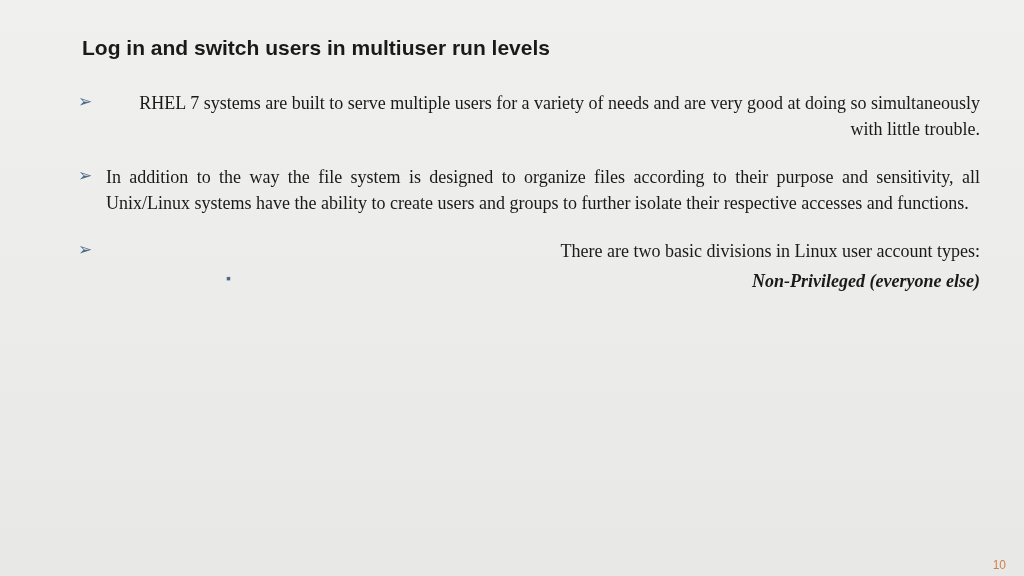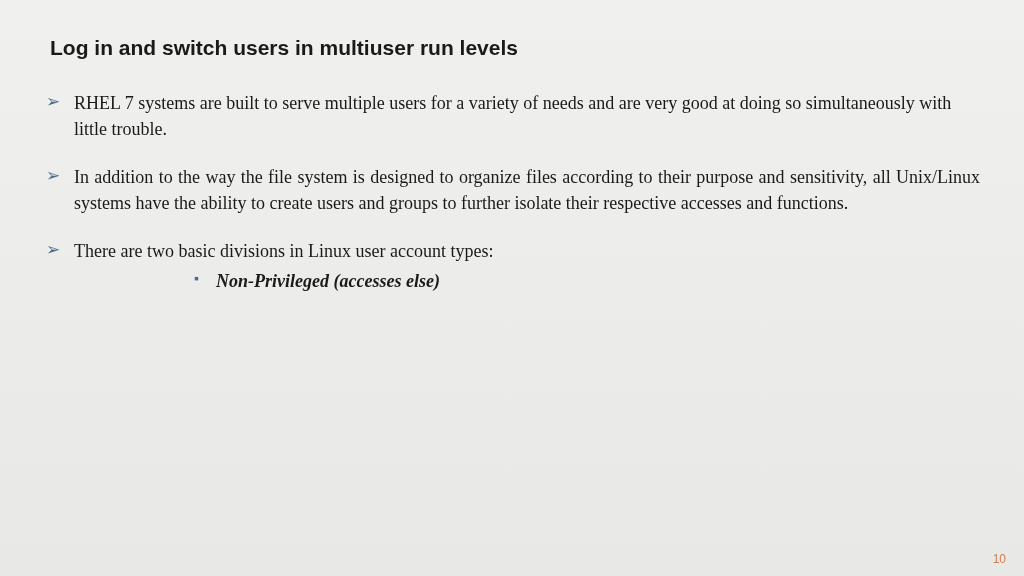--- a/index.html
+++ b/index.html
@@ -10,39 +10,41 @@
     body {
       width: 1024px;
       height: 576px;
       background: linear-gradient(180deg, #f0f0ef 0%, #e8e8e6 100%);
       font-family: 'Times New Roman', Times, serif;
       position: relative;
       overflow: hidden;
     }
     .slide {
       padding: 36px 44px 30px 44px;
+      margin-left: 32px;
     }
     .title {
       font-family: Arial, Helvetica, sans-serif;
       font-weight: bold;
       font-size: 21px;
       color: #1a1a1a;
       margin-bottom: 30px;
       margin-left: 6px;
     }
     .bullet-list {
       list-style: none;
     }
     .bullet-item {
       position: relative;
       padding-left: 30px;
       margin-bottom: 22px;
       font-size: 18px;
       color: #1a1a1a;
       line-height: 1.45;
+      text-align: right;
     }
     .bullet-item.justify {
       text-align: justify;
     }
     .bullet-item::before {
       content: '➢';
       position: absolute;
       left: 2px;
       top: 0;
       color: #4a6b8a;
@@ -66,21 +68,21 @@
       content: '▪';
       position: absolute;
       left: 0;
       top: 0;
       color: #4a6b8a;
       font-size: 14px;
       font-style: normal;
     }
     .page-number {
       position: absolute;
-      bottom: 10px;
+      bottom: 4px;
       right: 18px;
       font-family: Arial, sans-serif;
       font-size: 12px;
       color: #d08050;
     }
   </style>
 </head>
 <body>
 
 <div class="slide">
@@ -88,18 +90,18 @@
   <ul class="bullet-list">
     <li class="bullet-item">
       <span>RHEL 7 systems are built to serve multiple users for a variety of needs and are very good at doing so simultaneously with little trouble.</span>
     </li>
     <li class="bullet-item justify">
       <span>In addition to the way the file system is designed to organize files according to their purpose and sensitivity, all Unix/Linux systems have the ability to create users and groups to further isolate their respective accesses and functions.</span>
     </li>
     <li class="bullet-item">
       <span>There are two basic divisions in Linux user account types:</span>
       <ul class="sub-list">
-        <li class="sub-item">Non-Privileged (accesses else)</li>
+        <li class="sub-item">Non-Privileged (everyone else)</li>
       </ul>
     </li>
   </ul>
 </div>
 <div class="page-number">10</div>
 
 </body></html>

